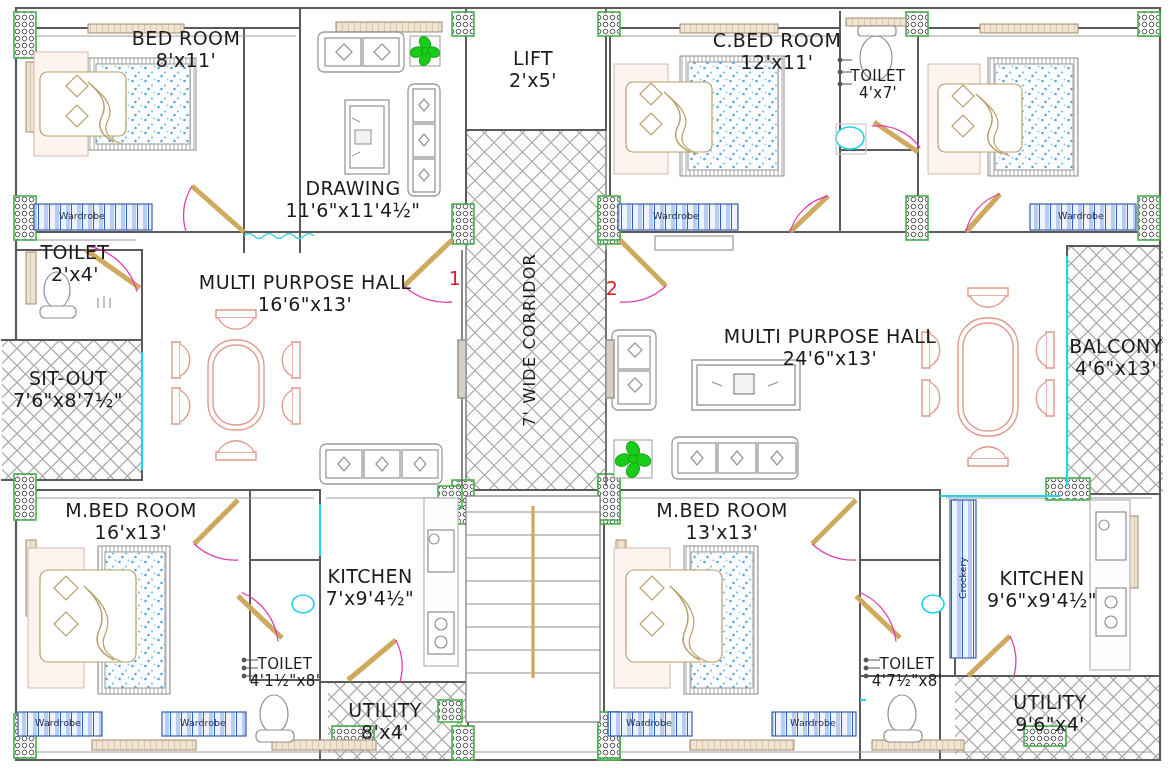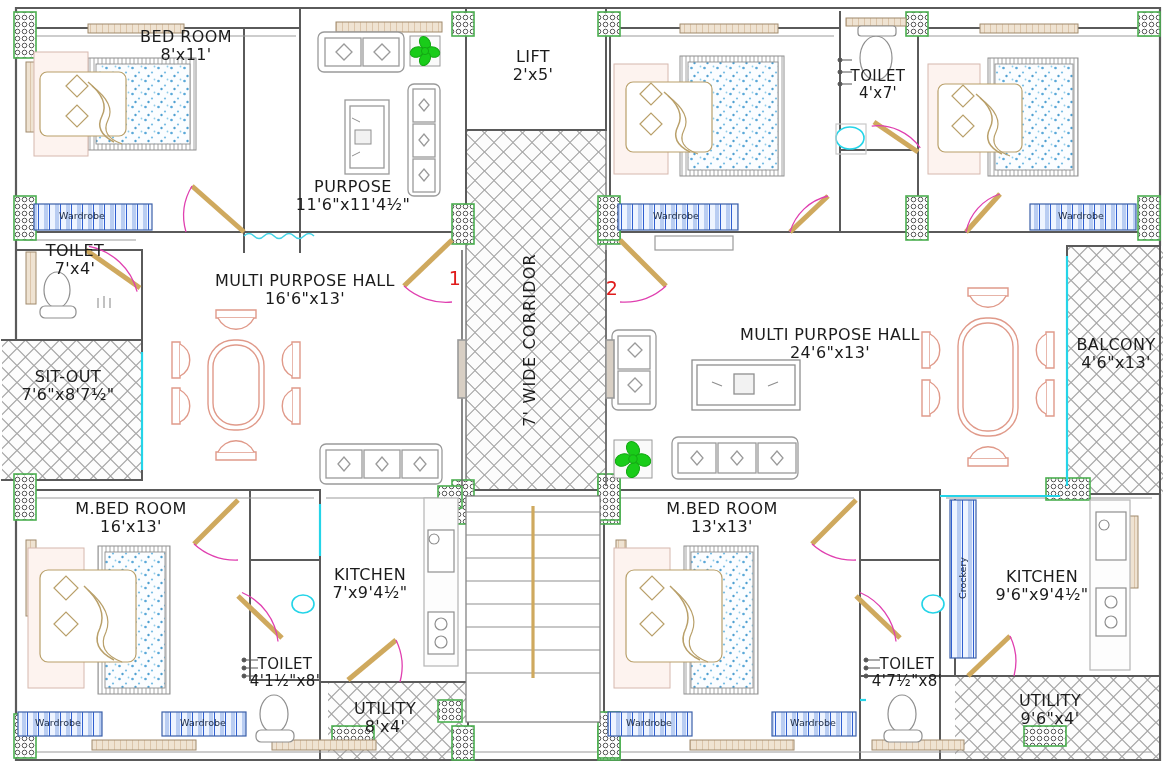--- a/index.html
+++ b/index.html
@@ -1,20 +1,20 @@
 <!DOCTYPE html>
 <html><head>
 <meta charset="utf-8">
 <style>
   html,body{margin:0;padding:0;background:#ffffff;}
   body{font-family:"DejaVu Sans", sans-serif;}
   #plan{position:relative;width:1173px;height:768px;background:#ffffff;overflow:hidden;}
   svg{position:absolute;left:0;top:0;}
   .lbl{position:absolute;text-align:center;color:#1b1b1b;font-family:"DejaVu Sans",sans-serif;
-       font-size:16px;letter-spacing:.4px;line-height:1.15;white-space:nowrap;pointer-events:none;}
+       font-size:19px;letter-spacing:.4px;line-height:1.15;white-space:nowrap;pointer-events:none;}
   .lbl .d{display:block;}
   .small{font-size:9.5px;color:#23314a;letter-spacing:0;}
   .vert{transform-origin:center center;}
   .unit{font-size:19px;color:#e01b1b;font-weight:normal;font-family:"DejaVu Sans",sans-serif;}
   .corridorTxt{font-size:16px;letter-spacing:1.2px;}
 </style>
 </head>
 <body>
 
 <div id="plan">
@@ -580,39 +580,43 @@
   </g>
 
 </svg>
 
 <div class="lbl" style="left:186px;top:28px;transform:translateX(-50%)">
   <span class="d">BED ROOM</span>
   <span class="d">8'x11'</span>
 </div>
 
 <div class="lbl" style="left:353px;top:178px;transform:translateX(-50%)">
-  <span class="d">PURPOSE</span>
+  <span class="d">DRAWING</span>
   <span class="d">11'6"x11'4½"</span>
 </div>
 
 <div class="lbl" style="left:533px;top:48px;transform:translateX(-50%)">
   <span class="d">LIFT</span>
   <span class="d">2'x5'</span>
 </div>
 
+<div class="lbl" style="left:777px;top:30px;transform:translateX(-50%)">
+  <span class="d">C.BED ROOM</span>
+  <span class="d">12'x11'</span>
+</div>
 
 <div class="lbl" style="left:878px;top:68px;transform:translateX(-50%);font-size:15px">
   <span class="d">TOILET</span>
   <span class="d">4'x7'</span>
 </div>
 
 
 <div class="lbl" style="left:75px;top:242px;transform:translateX(-50%)">
   <span class="d">TOILET</span>
-  <span class="d">7'x4'</span>
+  <span class="d">2'x4'</span>
 </div>
 
 <div class="lbl" style="left:305px;top:272px;transform:translateX(-50%)">
   <span class="d">MULTI PURPOSE HALL</span>
   <span class="d">16'6"x13'</span>
 </div>
 
 <div class="lbl" style="left:68px;top:368px;transform:translateX(-50%)">
   <span class="d">SIT-OUT</span>
   <span class="d">7'6"x8'7½"</span>

